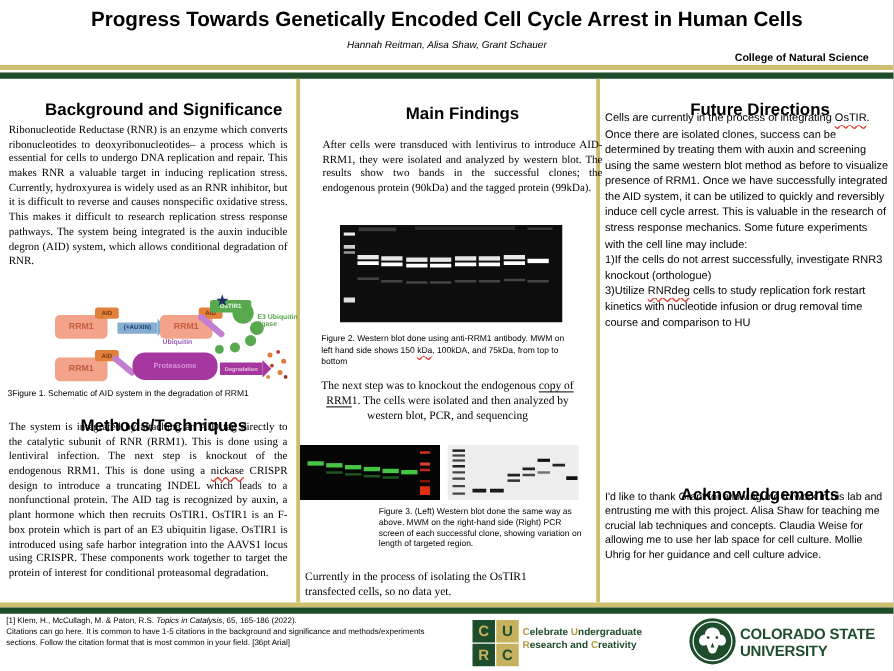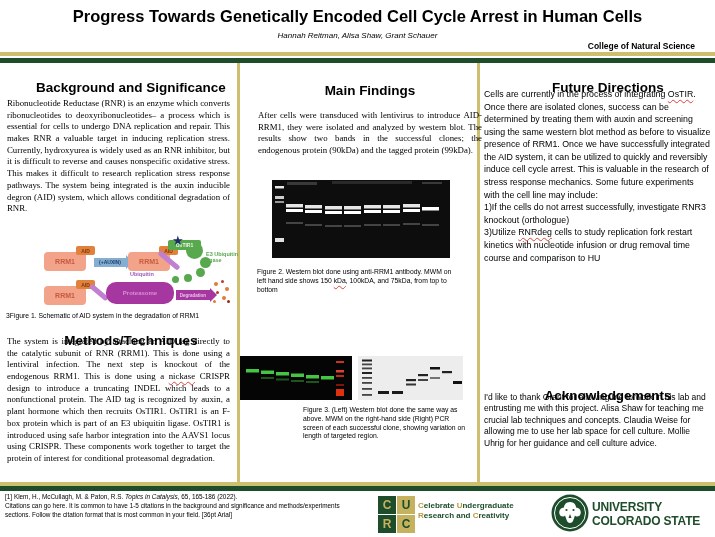--- a/index.html
+++ b/index.html
@@ -151,20 +151,21 @@
       <rect x="53" y="45" width="17" height="2"></rect>
         <rect x="72" y="45" width="17" height="2"></rect>
       <rect x="92" y="44" width="17" height="2"></rect>
         <rect x="111" y="44" width="17" height="2"></rect>
       <rect x="131" y="43" width="17" height="2"></rect>
         <rect x="150" y="44" width="17" height="2"></rect>
     </g>
   </svg>
   <div class="abs cap" style="top:268px;left:257px;width:205px;"><span>Figure 2. Western blot done using anti-RRM1 antibody. MWM on left hand side shows 150 </span><span class="sq">kDa</span><span>, 100kDA, and 75kDa, from top to bottom</span></div>
 
+  <div class="abs body" style="top:302px;left:248px;width:220px;text-align:center;font-size:9.2px;"><span>The next step was to knockout the endogenous </span><span class="u">copy of RRM</span><span>1. The cells were isolated and then analyzed by western blot, PCR, and sequencing</span></div>
 
   <svg class="abs" style="top:356px;left:240px;" width="112" height="44" viewBox="0 0 112 44">
     <rect x="0" y="0" width="112" height="44" fill="#050505"></rect>
     <g fill="#44c544">
       <rect x="6" y="13" width="13" height="3.5"></rect>
         <rect x="21" y="14.5" width="13" height="3.5"></rect>
       <rect x="36" y="16" width="13" height="3.5"></rect>
         <rect x="51" y="17.5" width="13" height="3.5"></rect>
       <rect x="66" y="19" width="13" height="3.5"></rect>
         <rect x="81" y="20" width="13" height="3.5"></rect>
@@ -199,20 +200,21 @@
     <rect x="48" y="27.5" width="10" height="2" fill="#333333"></rect>
     <rect x="60" y="18" width="10" height="2.2" fill="#222222"></rect>
     <rect x="60" y="23" width="10" height="2" fill="#444444"></rect>
     <rect x="72" y="11" width="10" height="2.5" fill="#111111"></rect>
     <rect x="72" y="21" width="10" height="2" fill="#555555" opacity="0.8"></rect>
     <rect x="84" y="15" width="10" height="2.2" fill="#222222"></rect>
     <rect x="95" y="25" width="9" height="3" fill="#111111"></rect>
   </svg>
   <div class="abs cap" style="top:406px;left:303px;width:165px;">Figure 3. (Left) Western blot done the same way as above. MWM on the right-hand side (Right) PCR screen of each successful clone, showing variation on length of targeted region.</div>
 
+  <div class="abs body" style="top:455px;left:244px;width:212px;font-size:9.2px;">Currently in the process of isolating the OsTIR1 transfected cells, so no data yet.</div>
 
   <h2 style="top:68px;left:481px;width:230px;">Future Directions</h2>
   <div class="abs" style="top:88px;left:484px;width:227px;font-size:8.8px;line-height:1.43;">
     <div><span>Cells are currently in the process of integrating </span><span class="sq">OsTIR</span><span>. Once there are isolated clones, success can be determined by treating them with auxin and screening using the same western blot method as before to visualize presence of RRM1. Once we have successfully integrated the AID system, it can be utilized to quickly and reversibly induce cell cycle arrest. This is valuable in the research of stress response mechanics. Some future experiments with the cell line may include:</span></div>
     <div><span>1)If the cells do not arrest successfully, investigate RNR3 knockout (orthologue)</span></div>
     <div><span>3)Utilize </span><span class="sq">RNRdeg</span><span> cells to study replication fork restart kinetics with nucleotide infusion or drug removal time course and comparison to HU</span></div>
   </div>
 
   <h2 style="top:376px;left:481px;width:230px;">Acknowledgements</h2>
   <div class="abs" style="top:392px;left:484px;width:228px;font-size:8.5px;line-height:1.34;">
@@ -240,17 +242,17 @@
 
   <svg class="abs" style="top:494px;left:551px;" width="38" height="38" viewBox="0 0 38 38">
     <circle cx="19" cy="19" r="18.5" fill="#1e4d2b"></circle>
     <circle cx="19" cy="19" r="15.5" fill="none" stroke="#ffffff" stroke-width="1"></circle>
     <path d="M19 8 C15 8 13 11 13 13.5 C9.5 13.5 7.5 17 8.5 20 C9.5 23 13 23 14 21.5 L16 27 C17 29.5 21 29.5 22 27 L24 21.5 C25 23 28.5 23 29.5 20 C30.5 17 28.5 13.5 25 13.5 C25 11 23 8 19 8 Z" fill="#ffffff"></path>
     <circle cx="15.5" cy="16" r="1.1" fill="#1e4d2b"></circle>
     <circle cx="22.5" cy="16" r="1.1" fill="#1e4d2b"></circle>
     <path d="M19 20 L17.5 24 L20.5 24 Z" fill="#1e4d2b"></path>
   </svg>
   <div class="abs csuword">
+    <div>COLORADO STATE</div>
     <div>UNIVERSITY</div>
-    <div>COLORADO STATE</div>
   </div>
 
 </div>
 
 </body></html>

